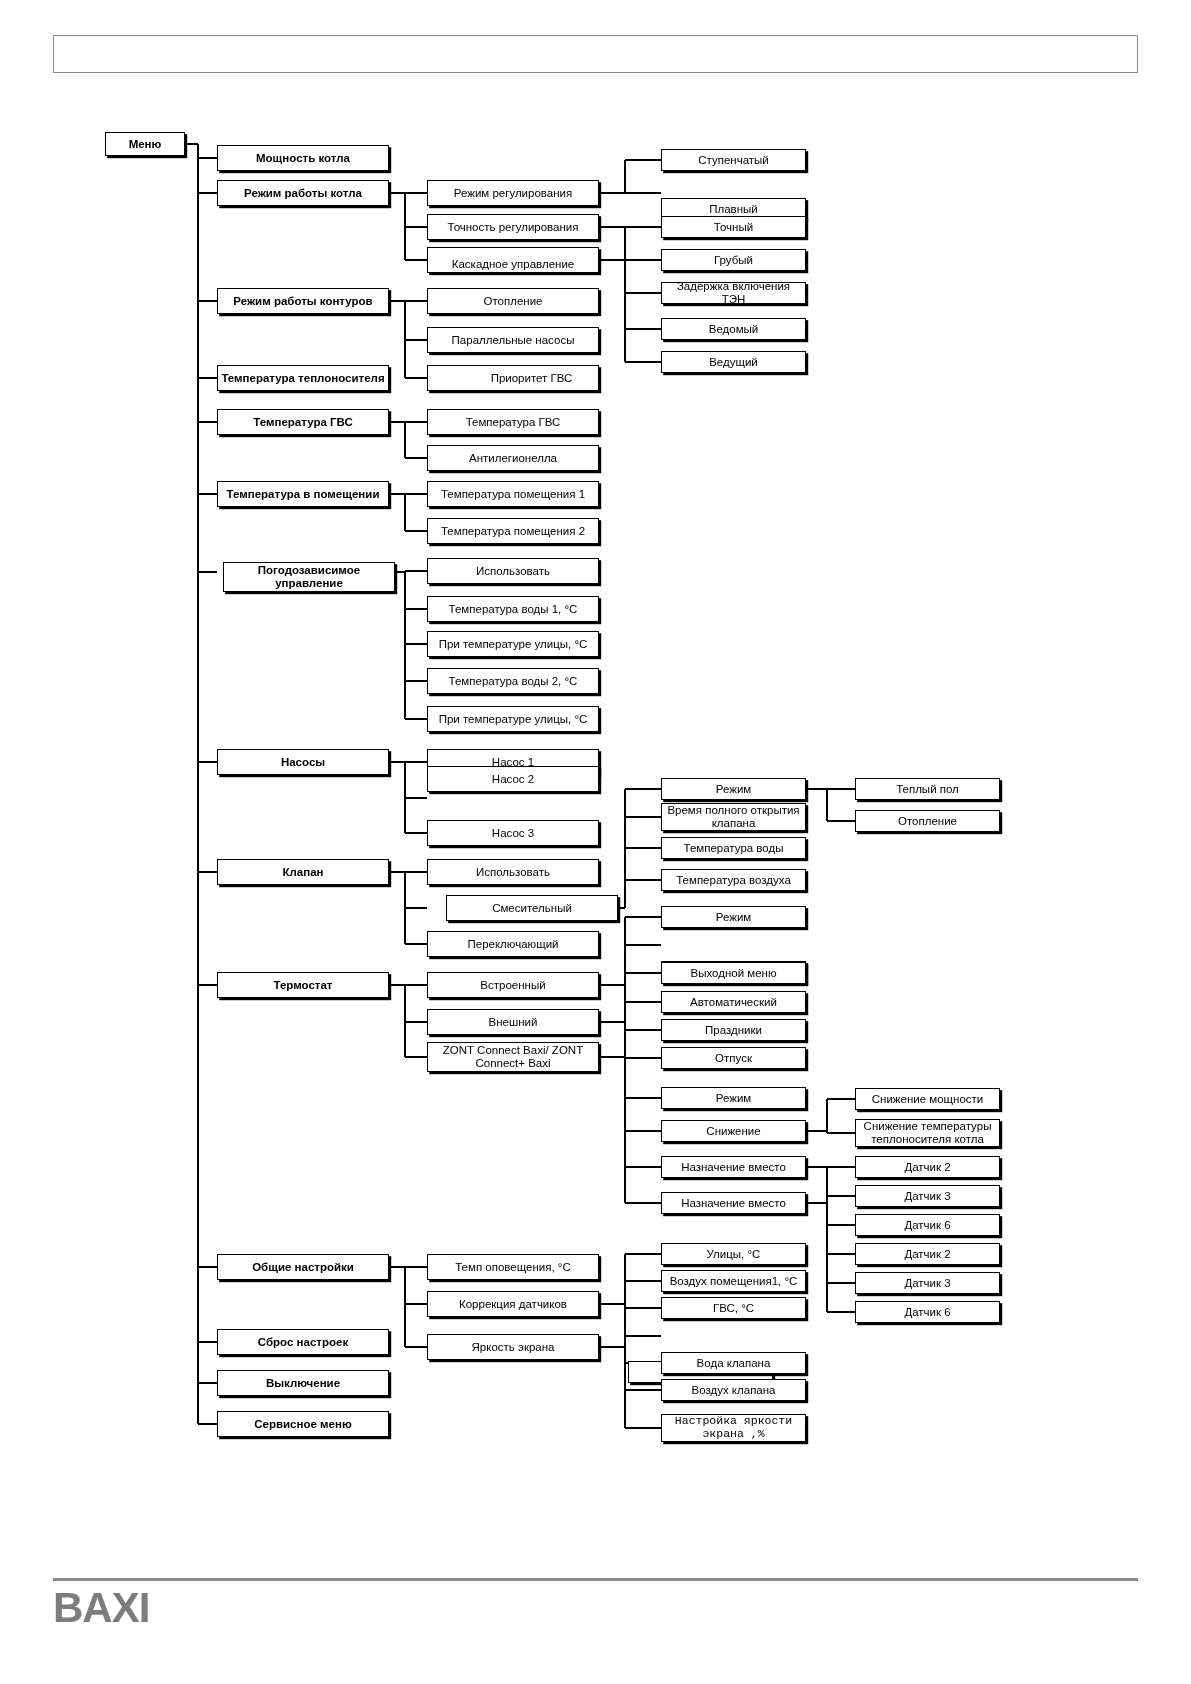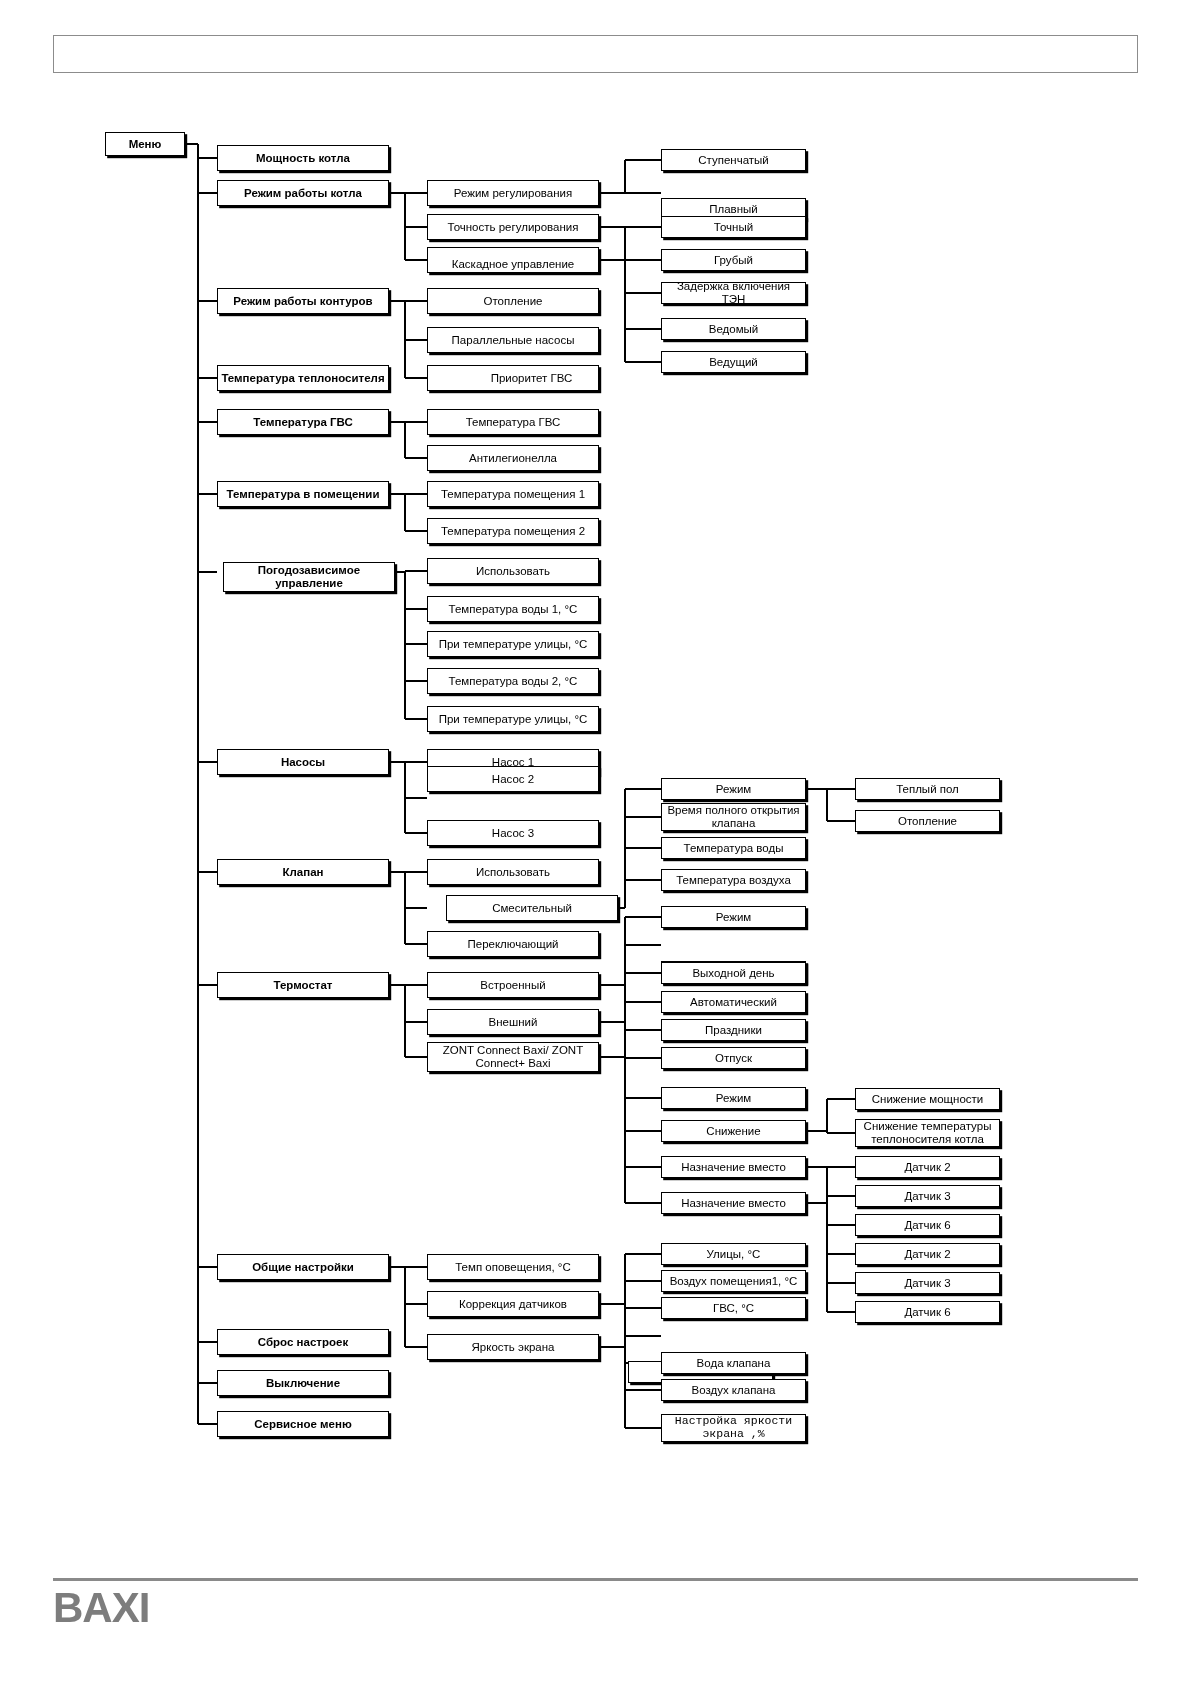--- a/index.html
+++ b/index.html
@@ -345,21 +345,21 @@
       <div class="node lvl3" style="left: 661px; top: 869px; width: 145px; height: 22px;">
         <span class="lbl">Температура воздуха</span>
       </div>
       <div class="node lvl3" style="left: 661px; top: 906px; width: 145px; height: 22px;">
         <span class="lbl">Режим</span>
       </div>
       <div class="node lvl3" style="left: 661px; top: 961px; width: 145px; height: 22px; padding-left: 20px;">
         <span class="lbl">Рабочий день</span>
       </div>
       <div class="node lvl3" style="left: 661px; top: 962px; width: 145px; height: 22px;">
-        <span class="lbl">Выходной день</span>
+        <span class="lbl">Выходной меню</span>
       </div>
       <div class="node lvl3" style="left: 661px; top: 991px; width: 145px; height: 22px;">
         <span class="lbl">Автоматический</span>
       </div>
       <div class="node lvl3" style="left: 661px; top: 1019px; width: 145px; height: 22px;">
         <span class="lbl">Праздники</span>
       </div>
       <div class="node lvl3" style="left: 661px; top: 1047px; width: 145px; height: 22px;">
         <span class="lbl">Отпуск</span>
       </div>

